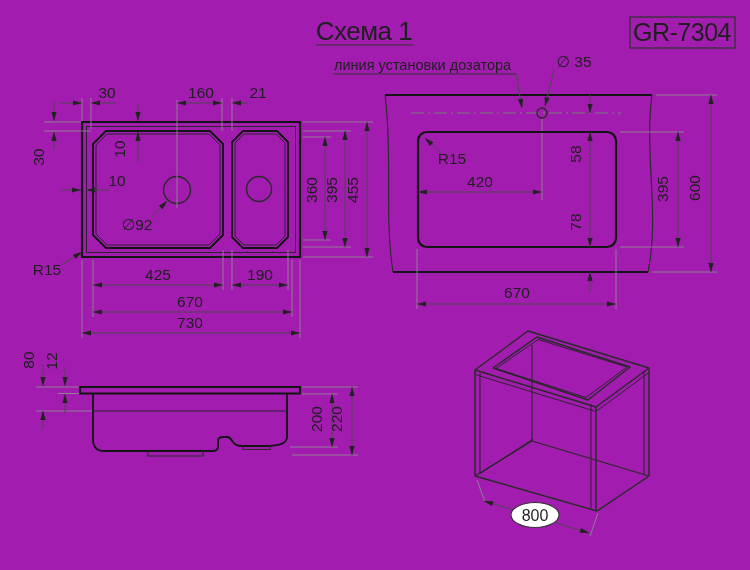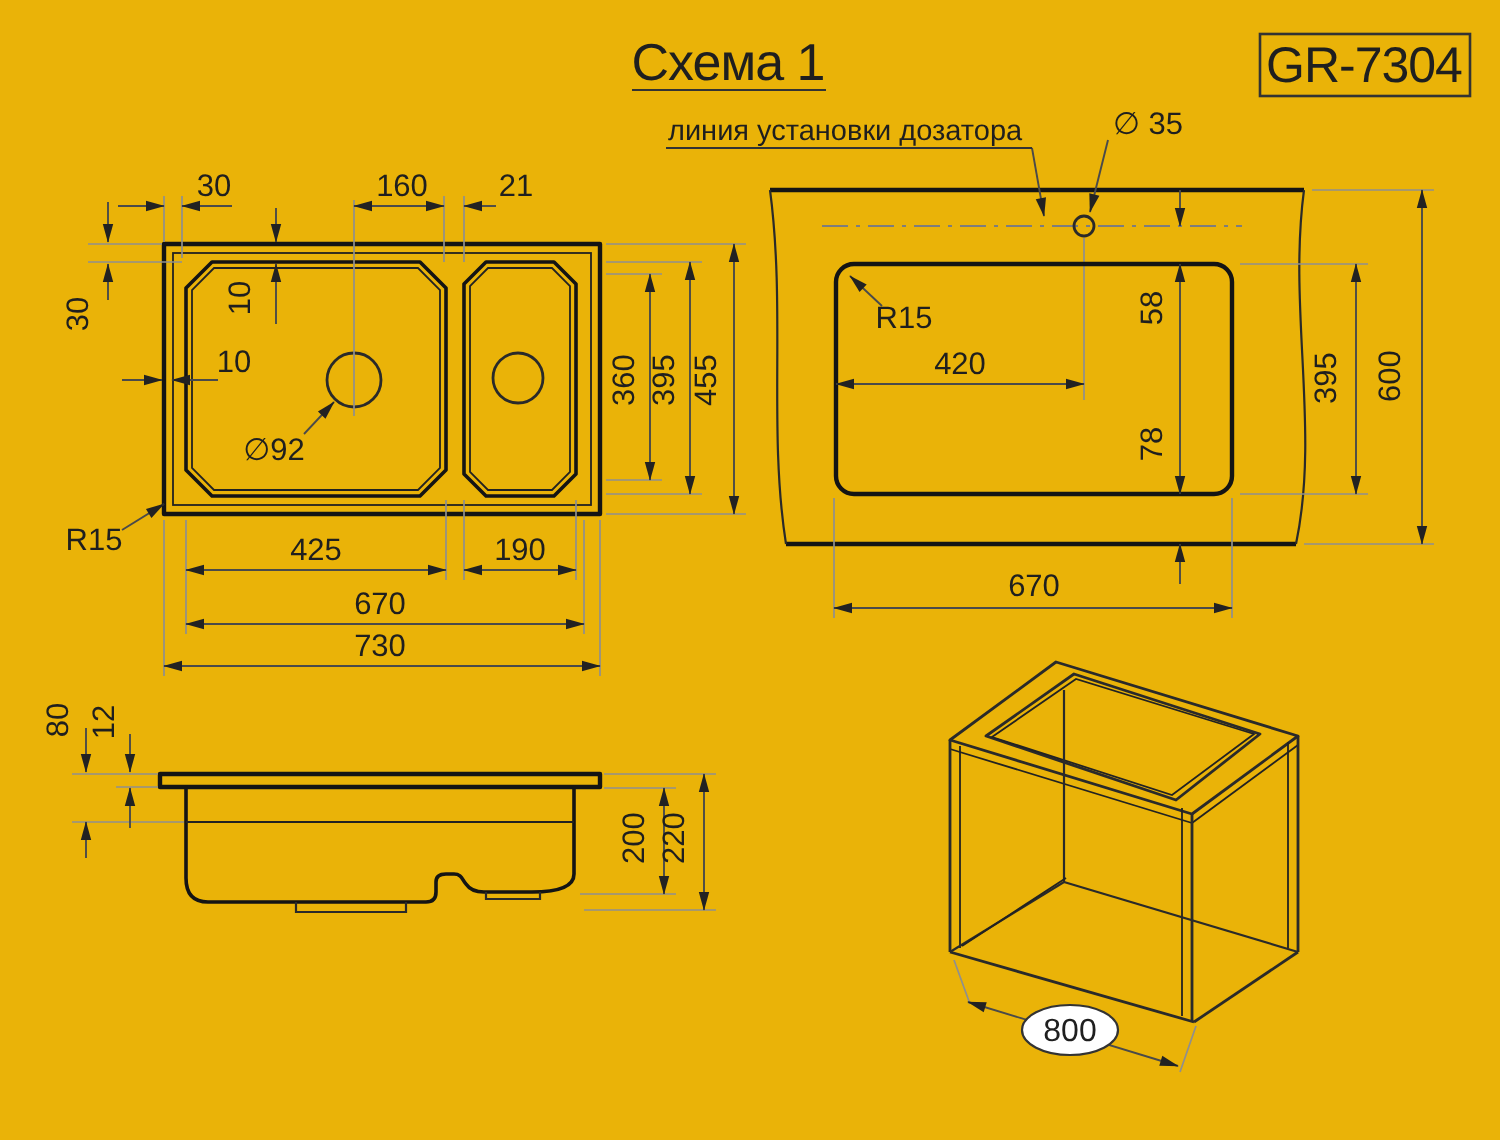--- a/index.html
+++ b/index.html
@@ -1,16 +1,16 @@
 <!DOCTYPE html>
 <html><head>
 <meta charset="utf-8">
 <style>
   html,body{margin:0;padding:0;background:#fff;}
-  .sheet{position:relative;width:750px;height:570px;background:#eab308;overflow:hidden;
+  .sheet{position:relative;width:750px;height:570px;background:#a21caf;overflow:hidden;
          font-family:"Liberation Sans", sans-serif;}
   svg{display:block;}
   text{fill:#1f1f1f;font-family:"Liberation Sans", sans-serif;}
   .t-title{font-size:26px;letter-spacing:-0.5px;}
   .t-badge{font-size:25px;letter-spacing:-0.5px;}
   .t-note{font-size:14.5px;}
   .t-dim{font-size:15.5px;}
   .t-oval{font-size:16px;}
   .ln-main{stroke:#141414;stroke-width:2.2;fill:none;stroke-linejoin:round;}
   .ln-main2{stroke:#141414;stroke-width:1.8;fill:none;stroke-linejoin:round;}

